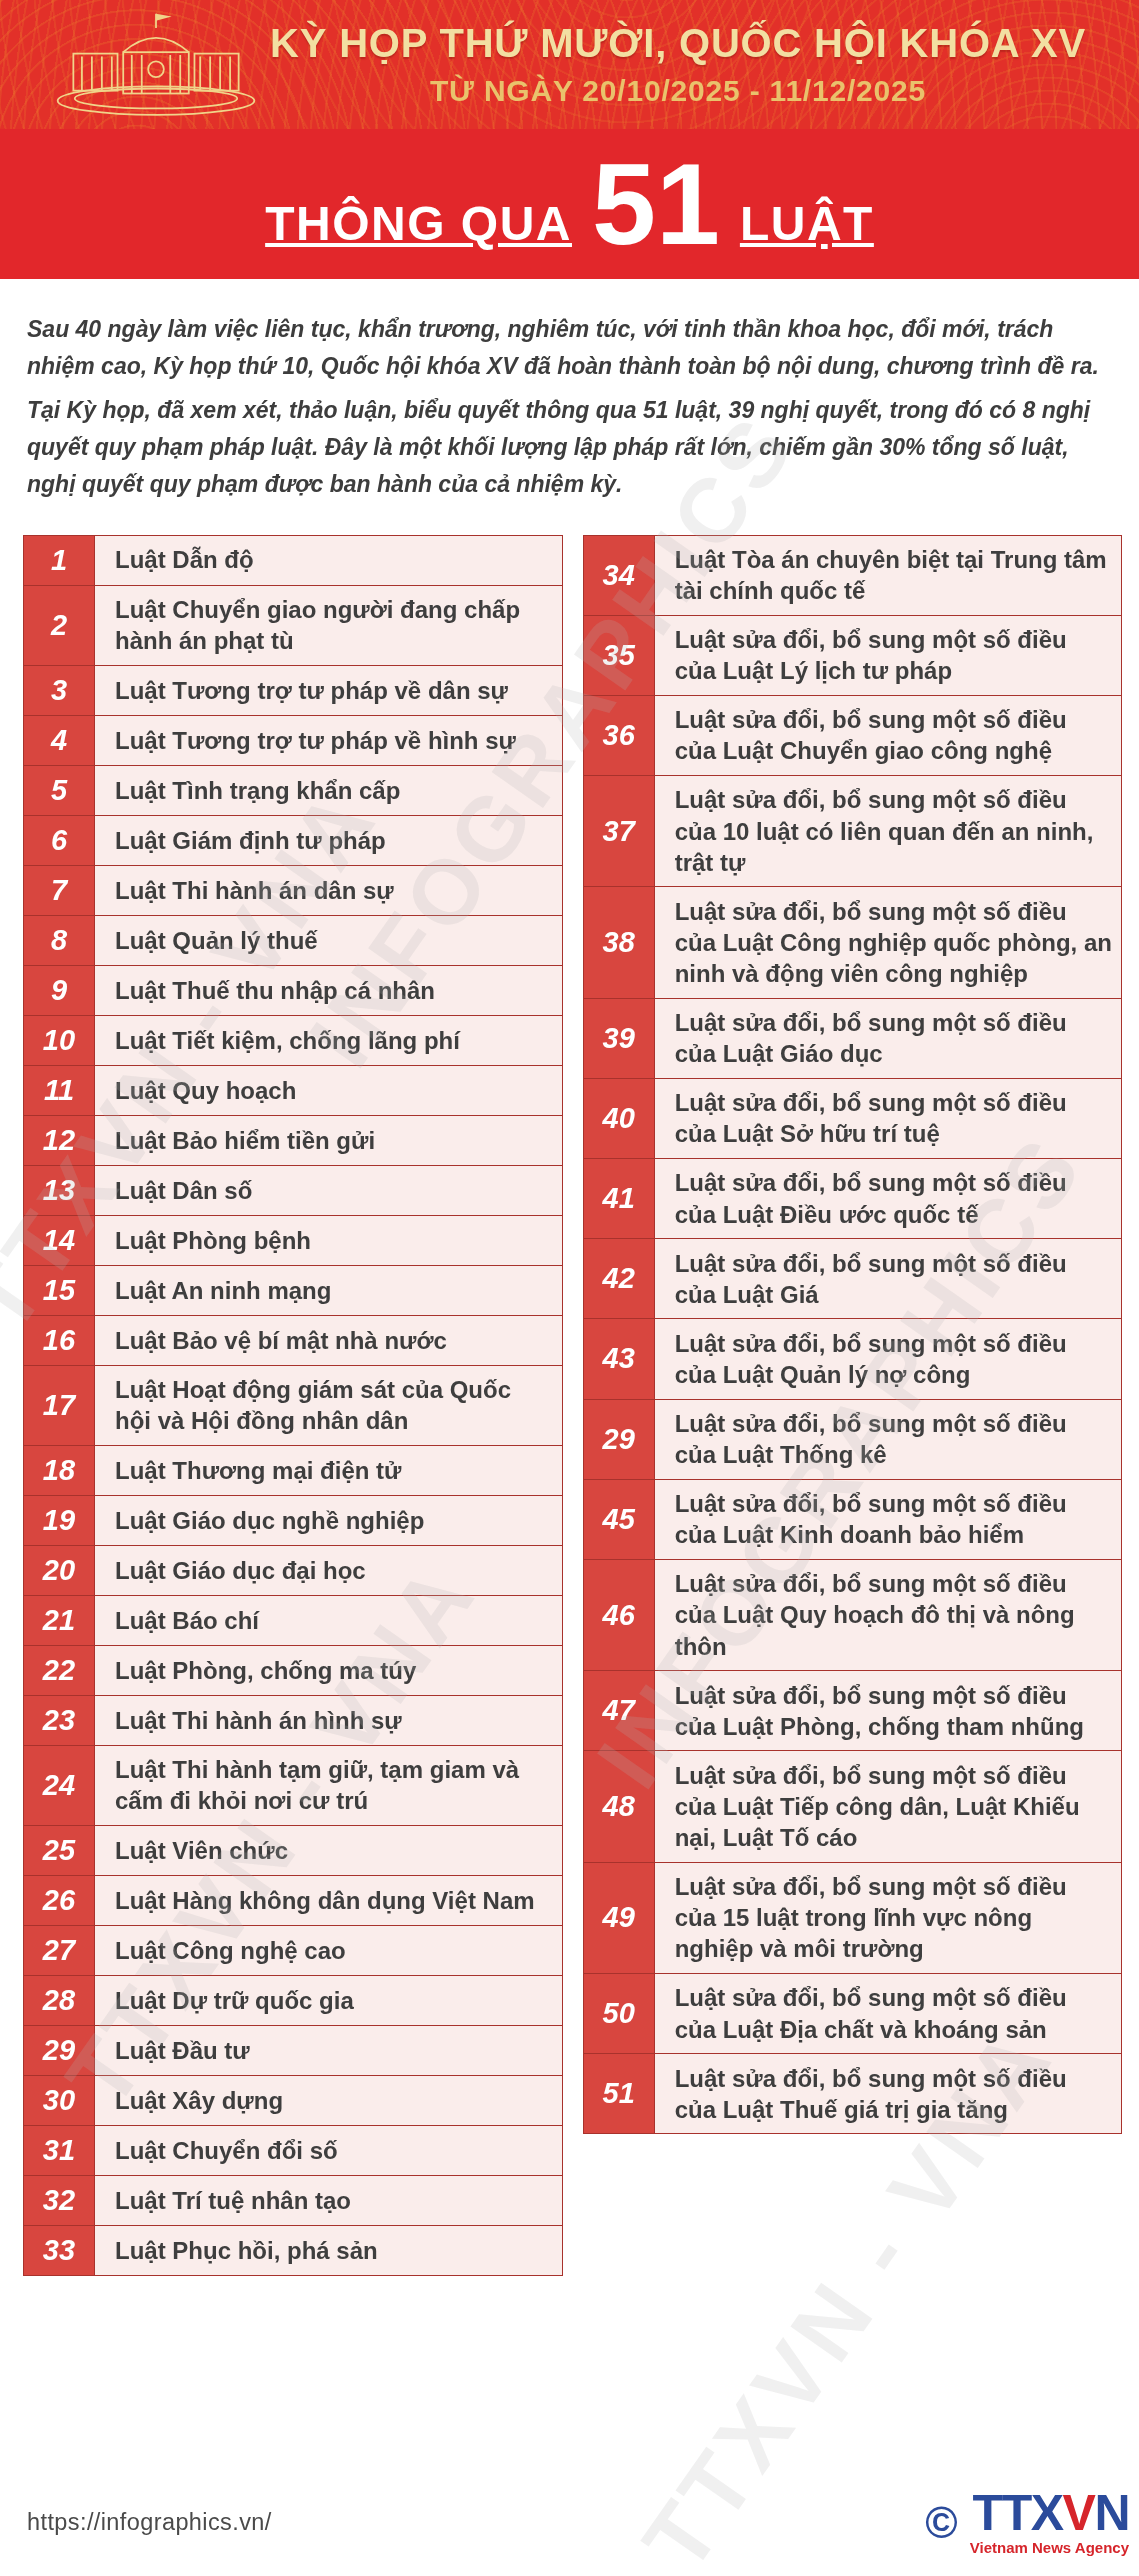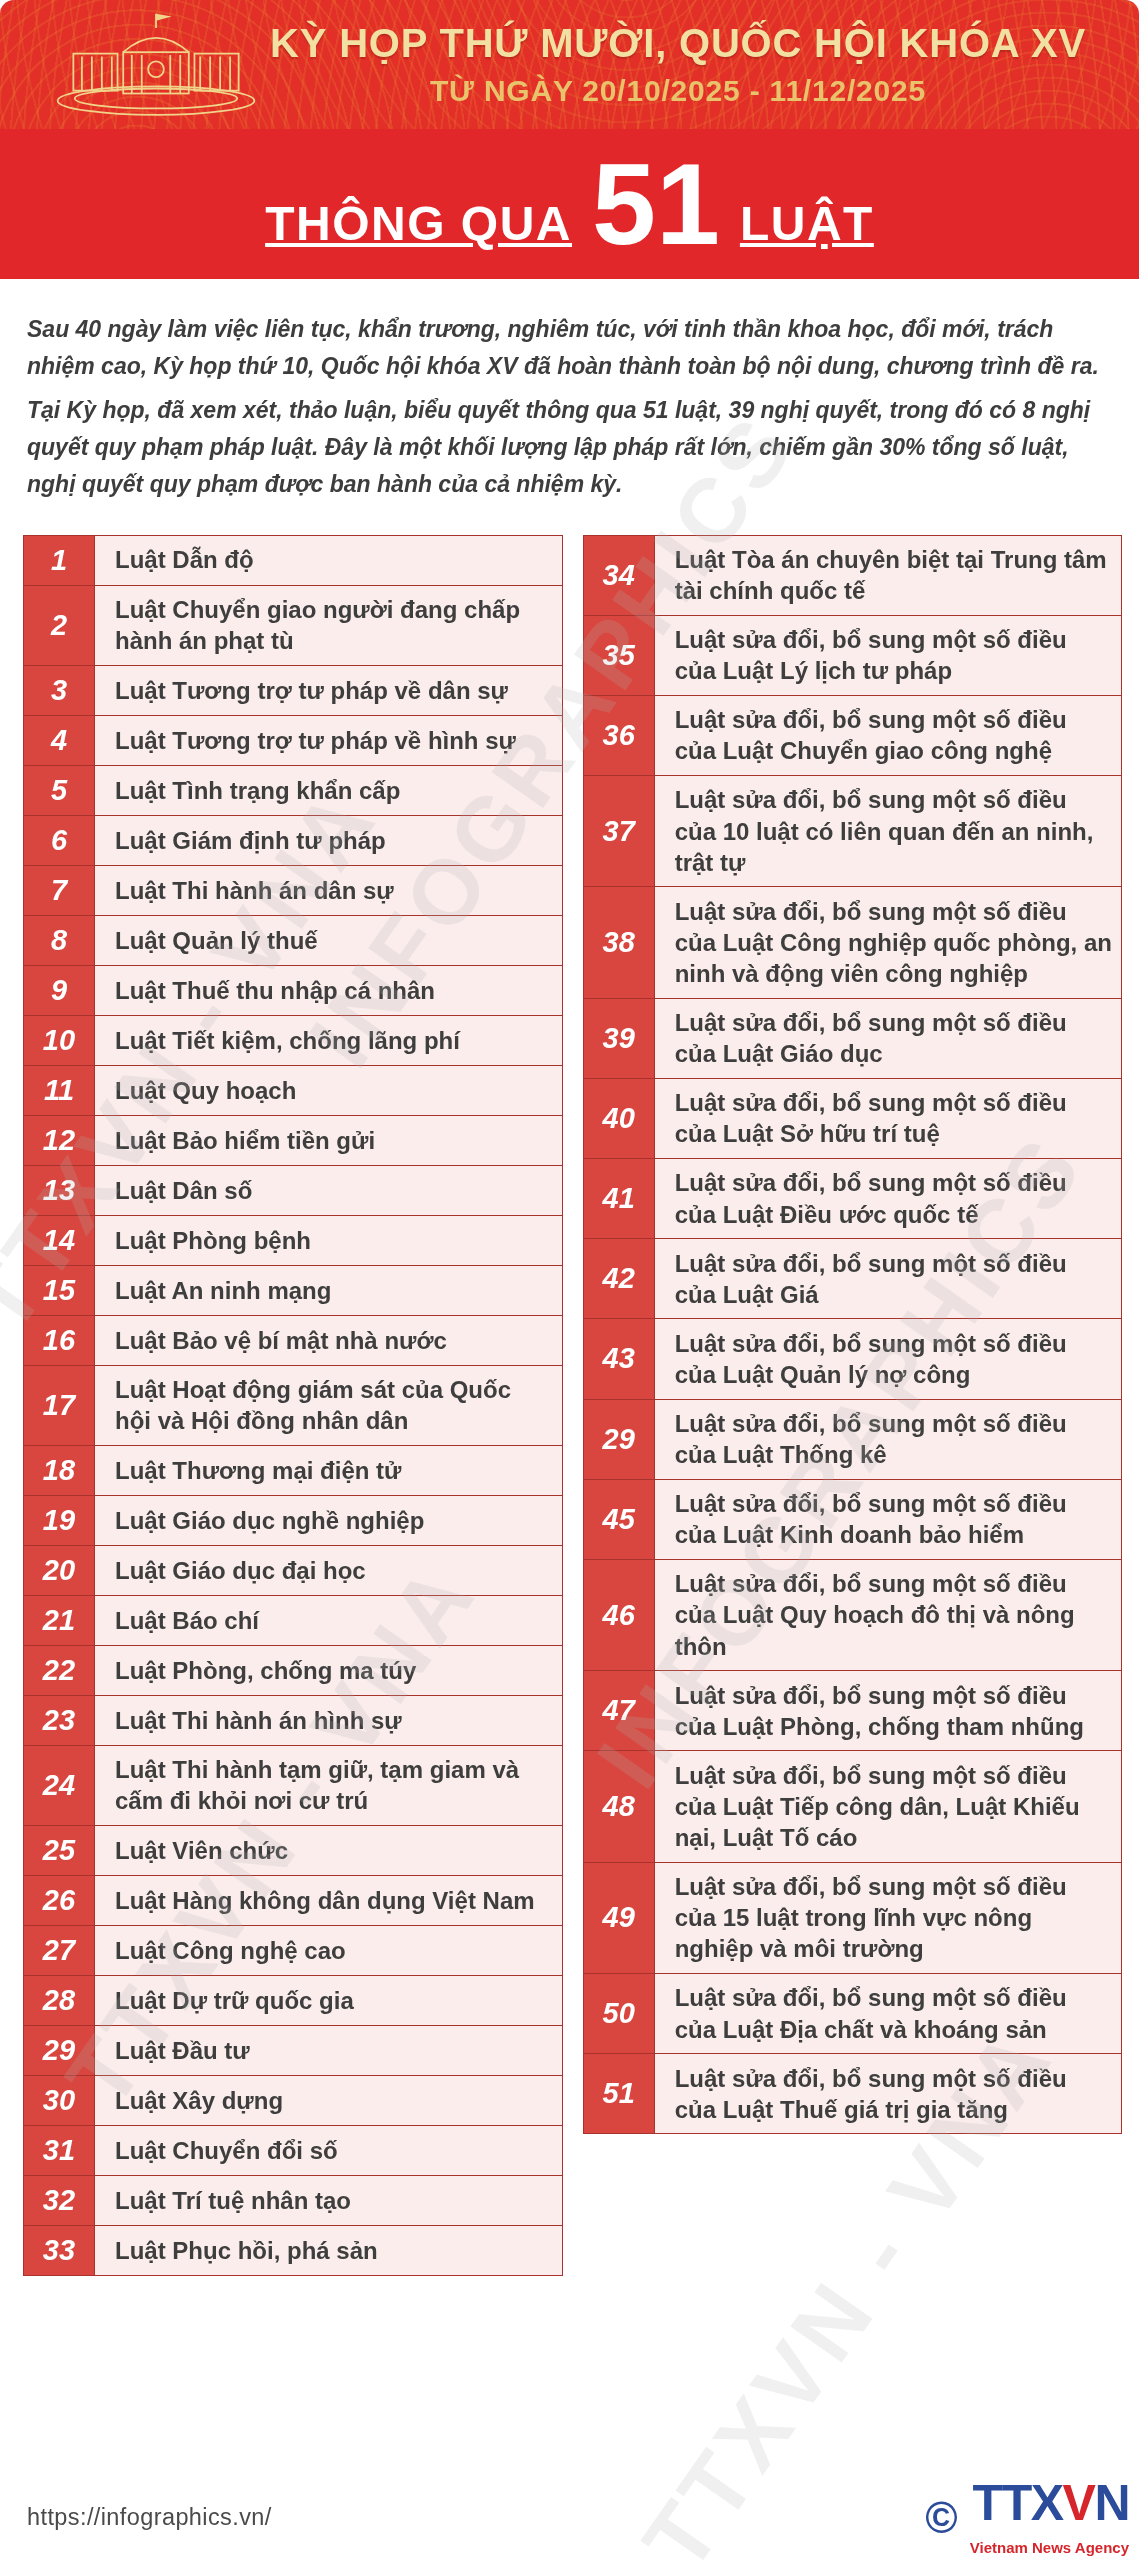--- a/index.html
+++ b/index.html
@@ -1,20 +1,20 @@
 <!DOCTYPE html>
 <html style="font-size:12px"><head>
 <meta charset="utf-8">
 <style>
   * { margin:0; padding:0; box-sizing:border-box; }
   html,body { background:#ffffff; }
   body { font-family:"Liberation Sans", sans-serif; }
   .page{
     position:relative; width:1139px; height:2576px; margin:0 auto;
-    background:#ffffff; overflow:hidden;border-radius:14px;
+    background:#ffffff; overflow:hidden;
   }
   
   .header{
     position:relative; height:129px;
     background:
       repeating-radial-gradient(circle at 12% 130%, transparent 0 12px, rgba(236,126,44,.28) 13px 14.4px),
       repeating-radial-gradient(circle at 55% -40%, transparent 0 15px, rgba(236,126,44,.22) 16px 17.5px),
       repeating-radial-gradient(circle at 92% 150%, transparent 0 10.6px, rgba(236,126,44,.24) 11.4px 13px),
       #e23029;
     display:flex; align-items:center; padding:0 30px 0 42px;
@@ -70,21 +70,21 @@
   .footer{
     position:absolute; left:27px; right:10px; bottom:20px;
     display:flex; justify-content:space-between; align-items:center;
   }
   .footer-url{ font-size:23.5px; color:#4a4a4a; letter-spacing:0.4px; }
   .agency{ display:flex; align-items:center; gap:12px; }
   .copy{ color:#2b4b9b; font-size:44px; font-weight:700; line-height:1; }
   .ttxvn-wrap{ text-align:right; }
   .ttxvn{ font-size:50px; font-weight:800; letter-spacing:-1.5px; line-height:.95; color:#2b4b9b; }
   .ttxvn .v-red{ color:#d6252b; }
-  .agency-name{ color:#d6252b; font-size:15px; font-weight:700; margin-top:12px;text-align:right; }
+  .agency-name{ color:#d6252b; font-size:15px; font-weight:700; margin-top:2px;text-align:right; }
 </style>
 </head>
 <body>
 
 <div class="page">
 
   <div class="header">
     <svg class="building" viewBox="0 0 300 160" fill="none" stroke="#f0d48a" stroke-width="2.5">
       <line x1="150" y1="28" x2="150" y2="8"></line>
       <path d="M150 8 L172 12 L150 18 Z" fill="#f0d48a" stroke="none"></path>

